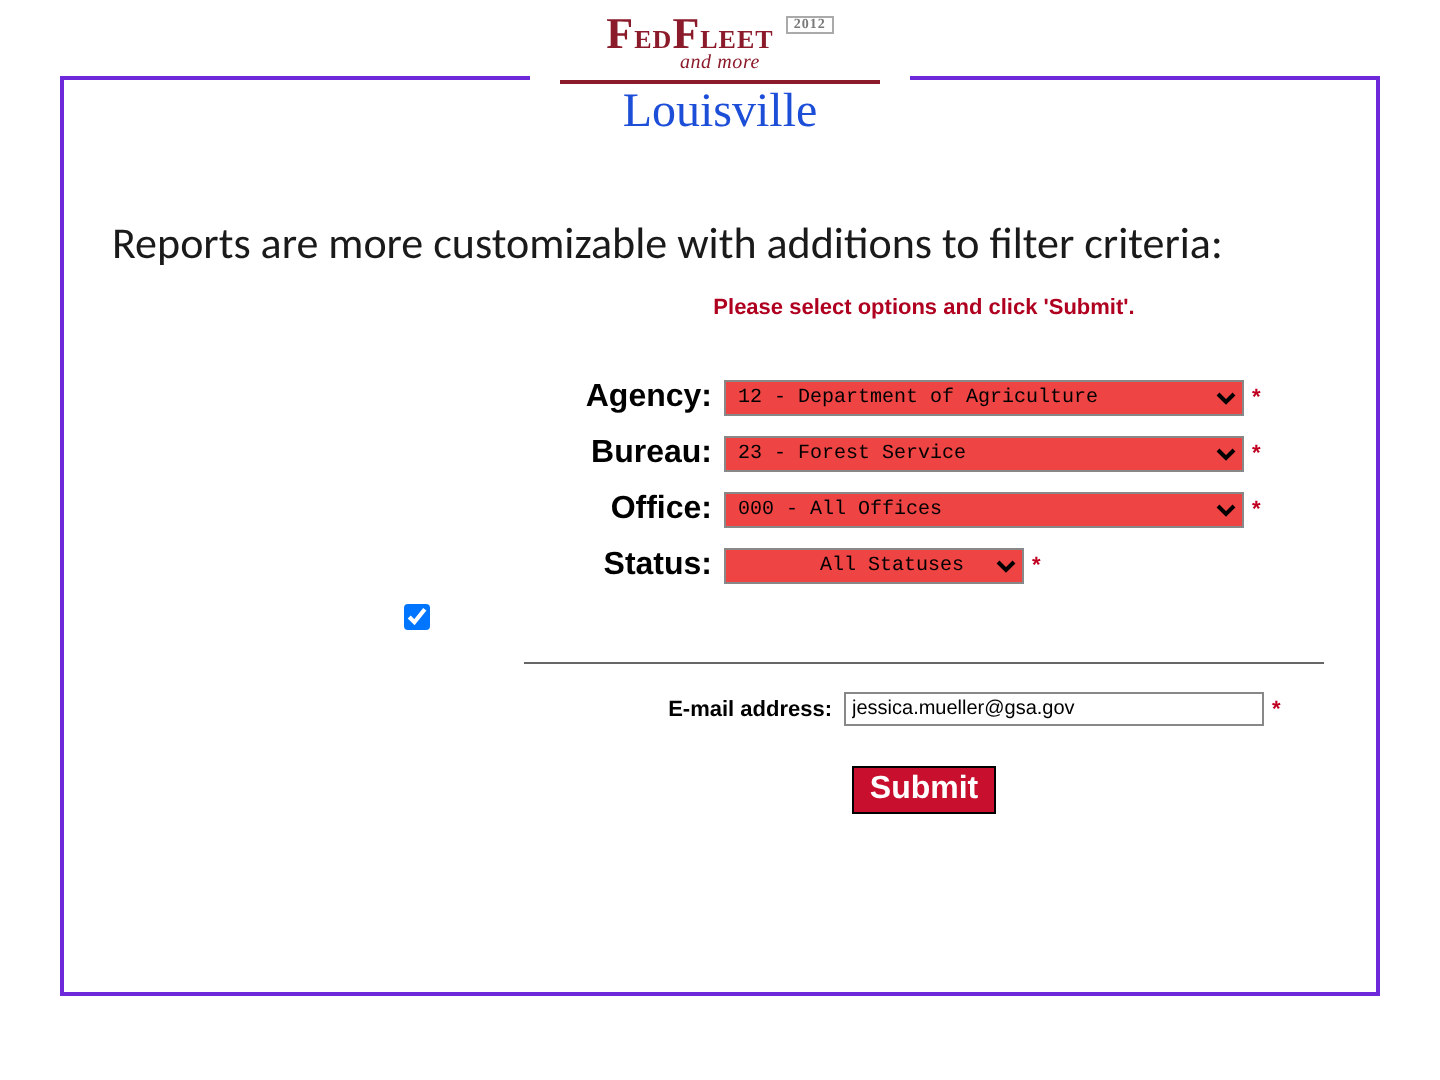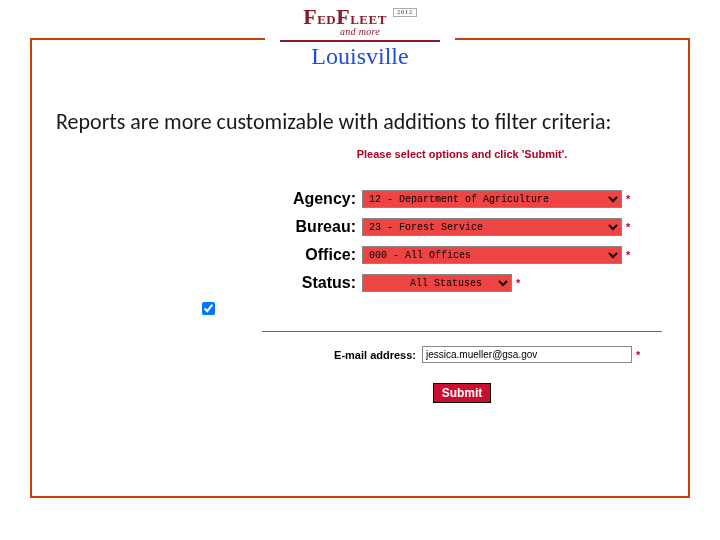--- a/index.html
+++ b/index.html
@@ -9,21 +9,21 @@
     background: #fff;
     font-family: Calibri, Arial, sans-serif;
     position: relative;
   }
   .outer-frame {
     position: absolute;
     left: 30px;
     top: 38px;
     width: 660px;
     height: 460px;
-    border: 2px solid #c2410c;
+    border: 2px solid #6d28d9;
     background: #fff;
   }
   .logo {
     position: absolute;
     left: 50%;
     top: 6px;
     transform: translateX(-50%);
     width: 190px;
     text-align: center;
     background: #fff;
@@ -174,21 +174,21 @@
   }
   .submit-wrap {
     text-align: center;
     margin-top: 6px;
   }
   .submit-btn {
     display: inline-block;
     background: #c8102e;
     color: #fff;
     font-family: Verdana, Arial, sans-serif;
-    font-size: 12px;
+    font-size: 16px;
     font-weight: bold;
     border: 1px solid #000;
     padding: 2px 8px;
     cursor: pointer;
   }
 </style>
 </head>
 <body>
 
 <div class="logo">

